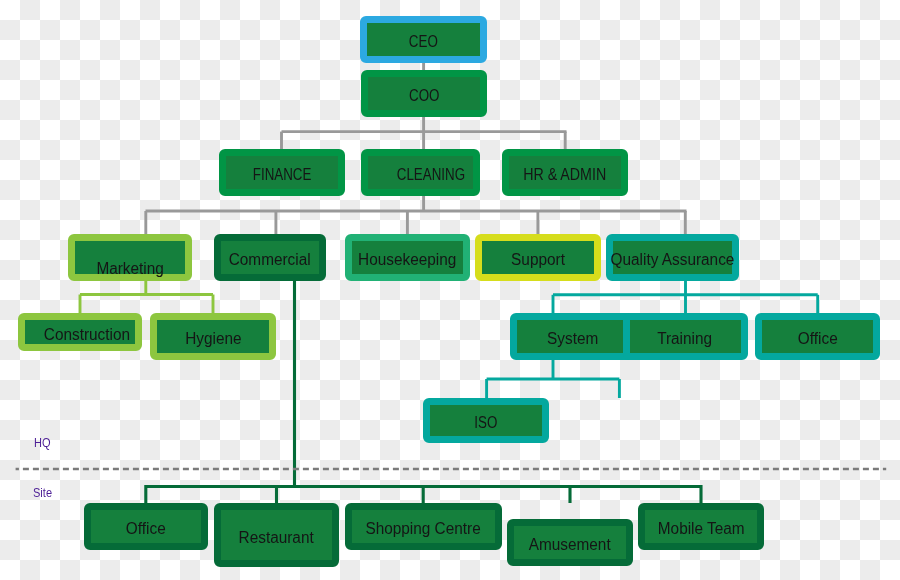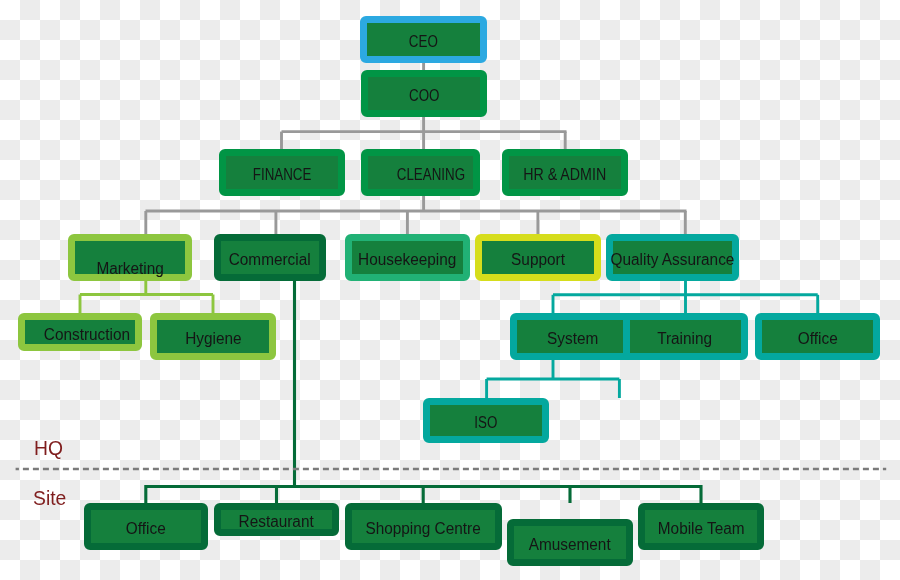--- a/index.html
+++ b/index.html
@@ -26,21 +26,21 @@
   .node>span{position:relative;top:2.7px;display:inline-block;transform:scaleX(0.96);}
   .node.caps>span{transform:scaleX(0.835);}
   .node.caps-wide>span{transform:scaleX(0.89);}
   .c-blue{border-color:#2ca9e1;}
   .c-green{border-color:#019545;}
   .c-light-green{border-color:#8dc63f;}
   .c-dark-green{border-color:#056b38;}
   .c-emerald{border-color:#21b175;}
   .c-yellow{border-color:#d6dd1c;}
   .c-teal{border-color:#04a89e;}
-  .sec-label{position:absolute;font-size:21px;color:#7f1d1d;line-height:1;white-space:nowrap;-webkit-font-smoothing:antialiased;}
+  .sec-label{position:absolute;font-size:12px;color:#4c1d95;line-height:1;white-space:nowrap;-webkit-font-smoothing:antialiased;}
   .sec-label>i{font-style:normal;display:inline-block;transform:scaleX(0.92);transform-origin:left center;}
 </style>
 </head>
 <body>
 
 <div id="chart">
 
   <svg id="wires" viewBox="0 0 900 580" width="900" height="580">
     <g stroke="#999999" stroke-width="2.9" fill="none">
       <path d="M423.6 62.8 L423.6 70.6"></path>
@@ -139,21 +139,21 @@
     </div>
   <div class="node c-teal" style="left: 755.1px; top: 313px; width: 125.2px; height: 46.5px; border-color: rgb(4, 168, 158);">
       <span>Office</span>
     </div>
   <div class="node caps c-teal" style="left: 423px; top: 398px; width: 126px; height: 45px; border-color: rgb(4, 168, 158);">
       <span>ISO</span>
     </div>
   <div class="node c-dark-green" style="left: 84px; top: 503px; width: 124px; height: 46.5px; border-color: rgb(5, 107, 56);">
       <span>Office</span>
     </div>
-  <div class="node c-dark-green" style="left: 214px; top: 503px; width: 125px; height: 33px; border-color: rgb(5, 107, 56);">
+  <div class="node c-dark-green" style="left: 214px; top: 503px; width: 125px; height: 64px; border-color: rgb(5, 107, 56);">
       <span>Restaurant</span>
     </div>
   <div class="node c-dark-green" style="left: 345px; top: 503px; width: 157px; height: 46.5px; border-color: rgb(5, 107, 56);">
       <span>Shopping Centre</span>
     </div>
   <div class="node c-dark-green" style="left: 507.3px; top: 503px; width: 125.4px; height: 46.5px; border-color: rgb(5, 107, 56); margin-top: 16px;">
       <span>Amusement</span>
     </div>
   <div class="node c-dark-green" style="left: 637.9px; top: 503px; width: 126.3px; height: 46.5px; border-color: rgb(5, 107, 56);">
       <span>Mobile Team</span>

